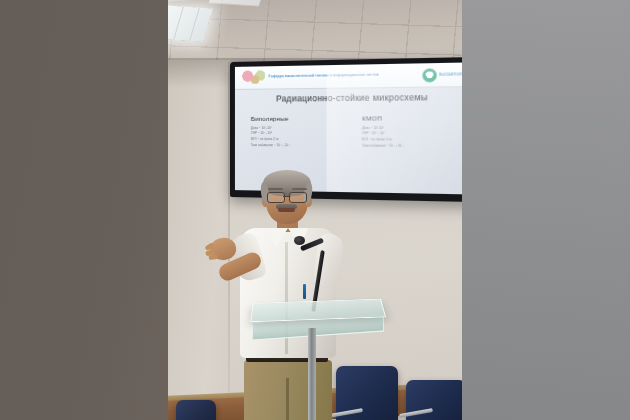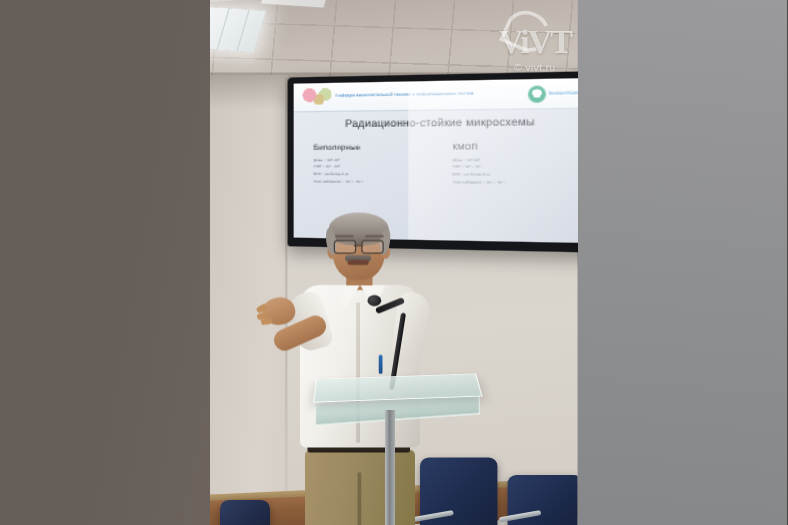--- a/index.html
+++ b/index.html
@@ -282,19 +282,14 @@
       <div class="mic-arm"></div>
       <div class="mic-head"></div>
     </div>
 
     <div class="lectern-face"></div>
     <div class="lectern-top"></div>
     <div class="lectern-post"></div>
 
   </div>
 
-  <div class="watermark">
-    <span class="wm-swoosh"></span>
-    <span class="wm-mark">ViVT</span>
-    <span class="wm-url">© vivt.ru</span>
-  </div>
 
 </div>
 
 </body></html>

